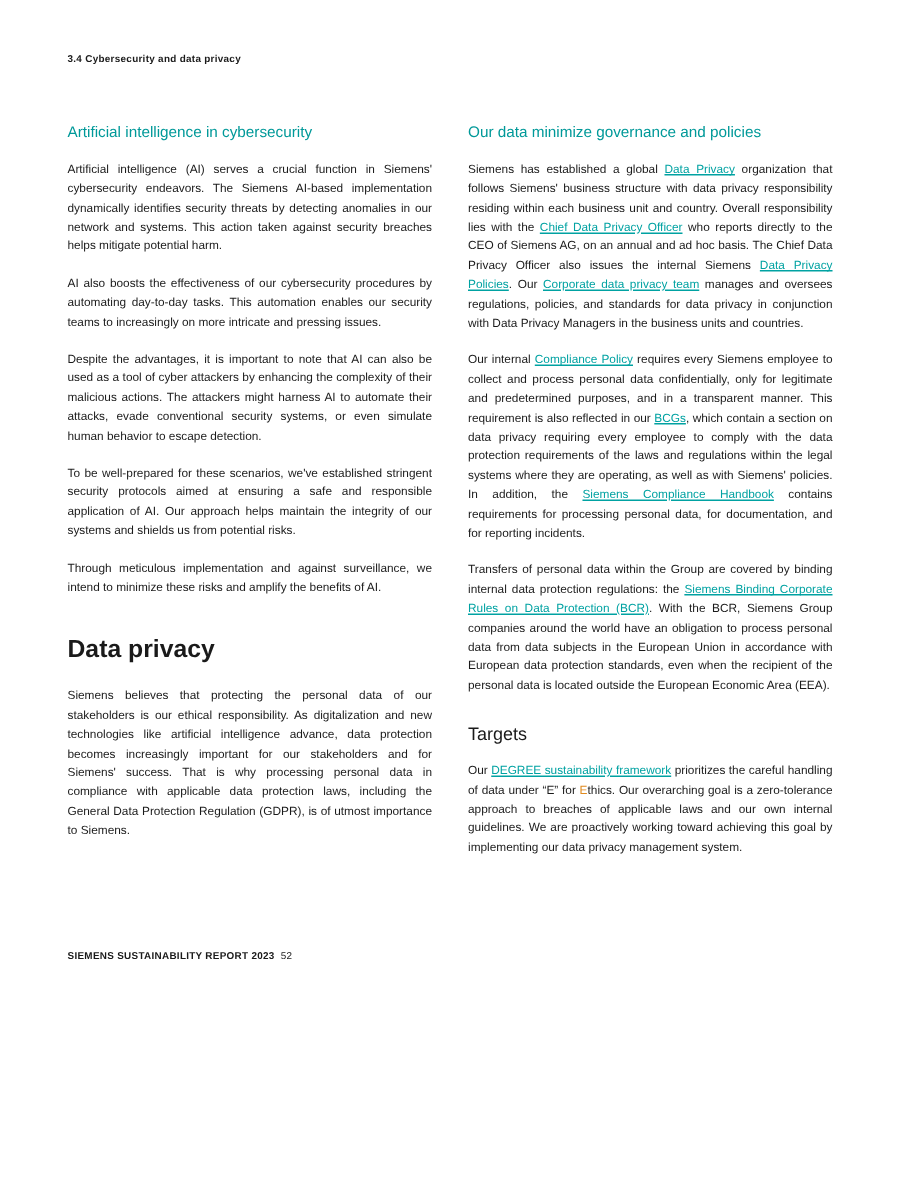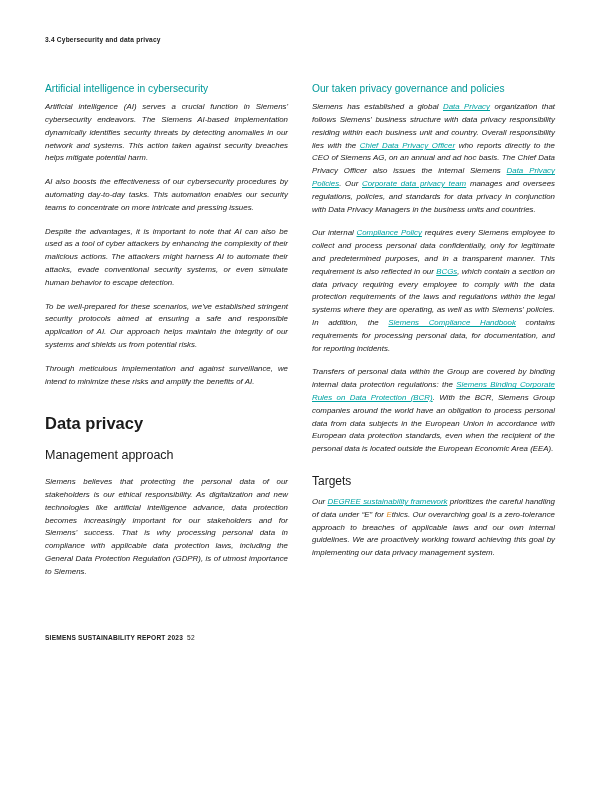--- a/index.html
+++ b/index.html
@@ -62,25 +62,24 @@
   }
   h2.targets {
     font-size: 12px;
     font-weight: normal;
     color: #1a1a1a;
     margin: 18px 0 8px 0;
   }
   p.body {
     font-size: 7.9px;
     line-height: 1.62;
-    margin: 0 0 11px 0;
+    margin: 12px 0 11px 0;
     text-align: justify;
     color: #1a1a1a;
     hyphens: auto;
-    font-style: italic;
   }
   p.body:last-child {
     margin-bottom: 0;
   }
   .lnk {
     color: #00a2a2;
   }
   .orange {
     color: #e08a1e;
   }
@@ -105,32 +104,31 @@
 
 <div class="page">
 
   <div class="header">3.4 Cybersecurity and data privacy</div>
 
   <div class="columns">
 
     <div class="col">
       <h2 class="section-title">Artificial intelligence in cybersecurity</h2>
       <p class="body">Artificial intelligence (AI) serves a crucial function in Siemens' cybersecurity endeavors. The Siemens AI-based implementation dynamically identifies security threats by detecting anomalies in our network and systems. This action taken against security breaches helps mitigate potential harm.</p>
-      <p class="body">AI also boosts the effectiveness of our cybersecurity procedures by automating day-to-day tasks. This automation enables our security teams to concentrate on more intricate and pressing issues.</p>
+      <p class="body">AI also boosts the effectiveness of our cybersecurity procedures by automating day-to-day tasks. This automation enables our security teams to increasingly on more intricate and pressing issues.</p>
       <p class="body">Despite the advantages, it is important to note that AI can also be used as a tool of cyber attackers by enhancing the complexity of their malicious actions. The attackers might harness AI to automate their attacks, evade conventional security systems, or even simulate human behavior to escape detection.</p>
       <p class="body">To be well-prepared for these scenarios, we've established stringent security protocols aimed at ensuring a safe and responsible application of AI. Our approach helps maintain the integrity of our systems and shields us from potential risks.</p>
       <p class="body">Through meticulous implementation and against surveillance, we intend to minimize these risks and amplify the benefits of AI.</p>
 
       <h1 class="big-title">Data privacy</h1>
-      <h3 class="mgmt">Management approach</h3>
       <p class="body">Siemens believes that protecting the personal data of our stakeholders is our ethical responsibility. As digitalization and new technologies like artificial intelligence advance, data protection becomes increasingly important for our stakeholders and for Siemens' success. That is why processing personal data in compliance with applicable data protection laws, including the General Data Protection Regulation (GDPR), is of utmost importance to Siemens.</p>
     </div>
 
     <div class="col">
-      <h2 class="section-title">Our taken privacy governance and policies</h2>
+      <h2 class="section-title">Our data minimize governance and policies</h2>
 
       <p class="body">
         <span>Siemens has established a global </span><a class="lnk" href="#">Data Privacy</a><span> organization that follows Siemens' business structure with data privacy responsibility residing within each business unit and country. Overall responsibility lies with the </span><a class="lnk" href="#">Chief Data Privacy Officer</a><span> who reports directly to the CEO of Siemens AG, on an annual and ad hoc basis. The Chief Data Privacy Officer also issues the internal Siemens </span><a class="lnk" href="#">Data Privacy Policies</a><span>. Our </span><a class="lnk" href="#">Corporate data privacy team</a><span> manages and oversees regulations, policies, and standards for data privacy in conjunction with Data Privacy Managers in the business units and countries.</span>
       </p>
 
       <p class="body">
         <span>Our internal </span><a class="lnk" href="#">Compliance Policy</a><span> requires every Siemens employee to collect and process personal data confidentially, only for legitimate and predetermined purposes, and in a transparent manner. This requirement is also reflected in our </span><a class="lnk" href="#">BCGs</a><span>, which contain a section on data privacy requiring every employee to comply with the data protection requirements of the laws and regulations within the legal systems where they are operating, as well as with Siemens' policies. In addition, the </span><a class="lnk" href="#">Siemens Compliance Handbook</a><span> contains requirements for processing personal data, for documentation, and for reporting incidents.</span>
       </p>
 
       <p class="body">

